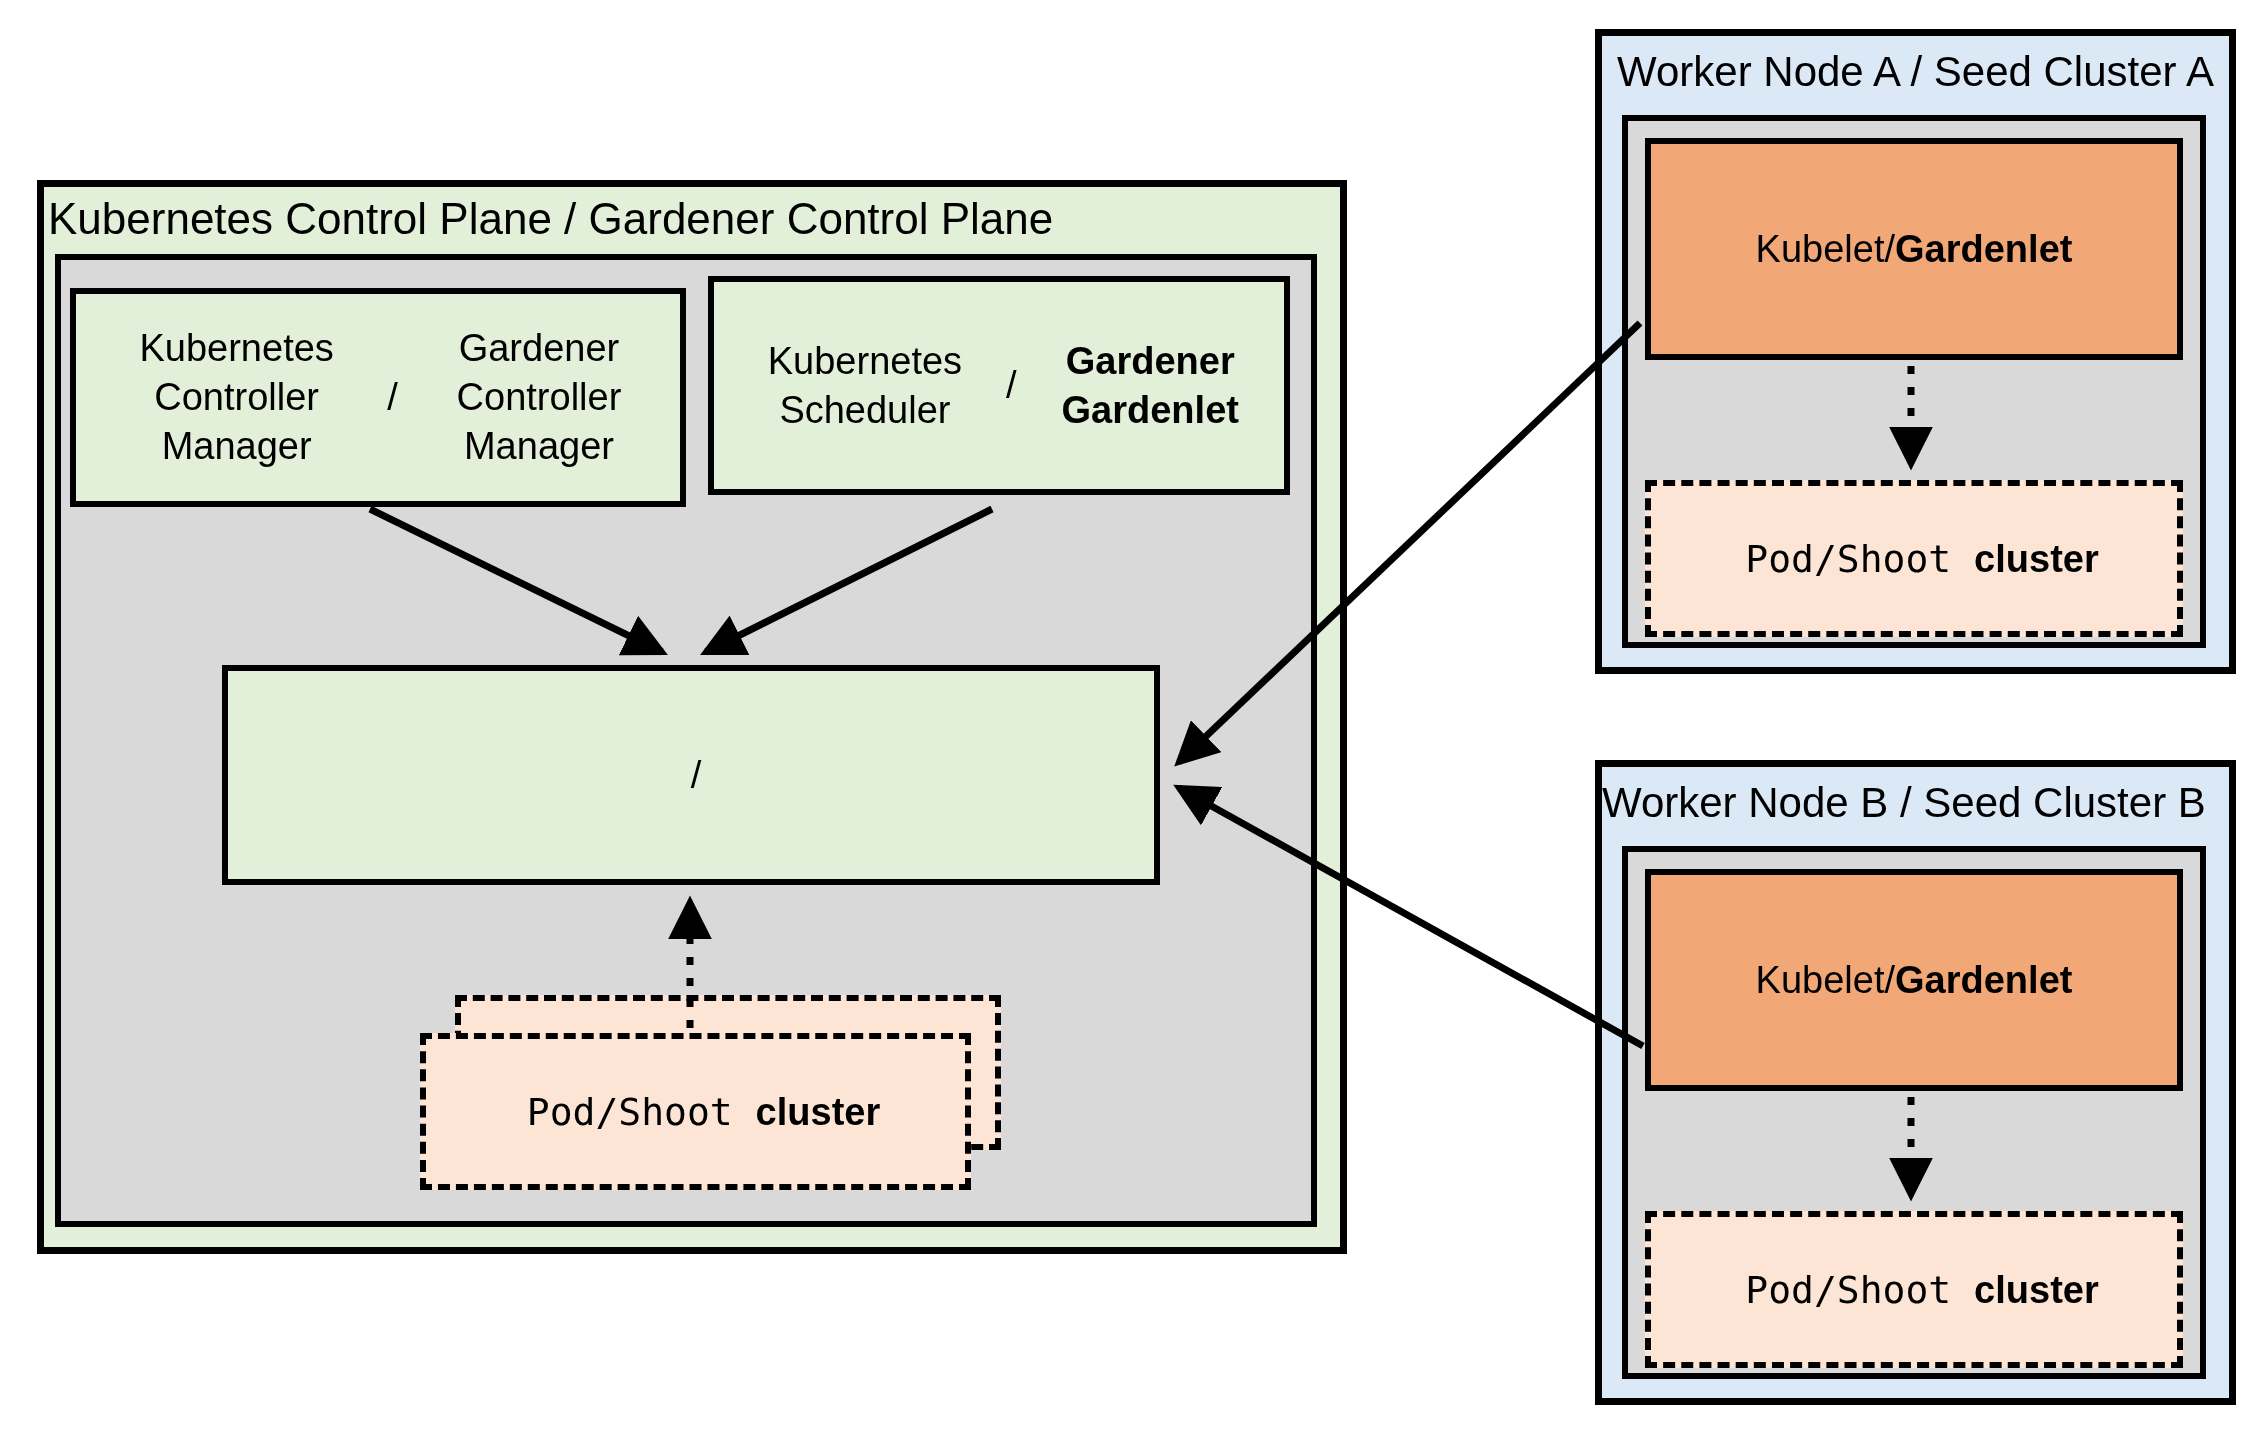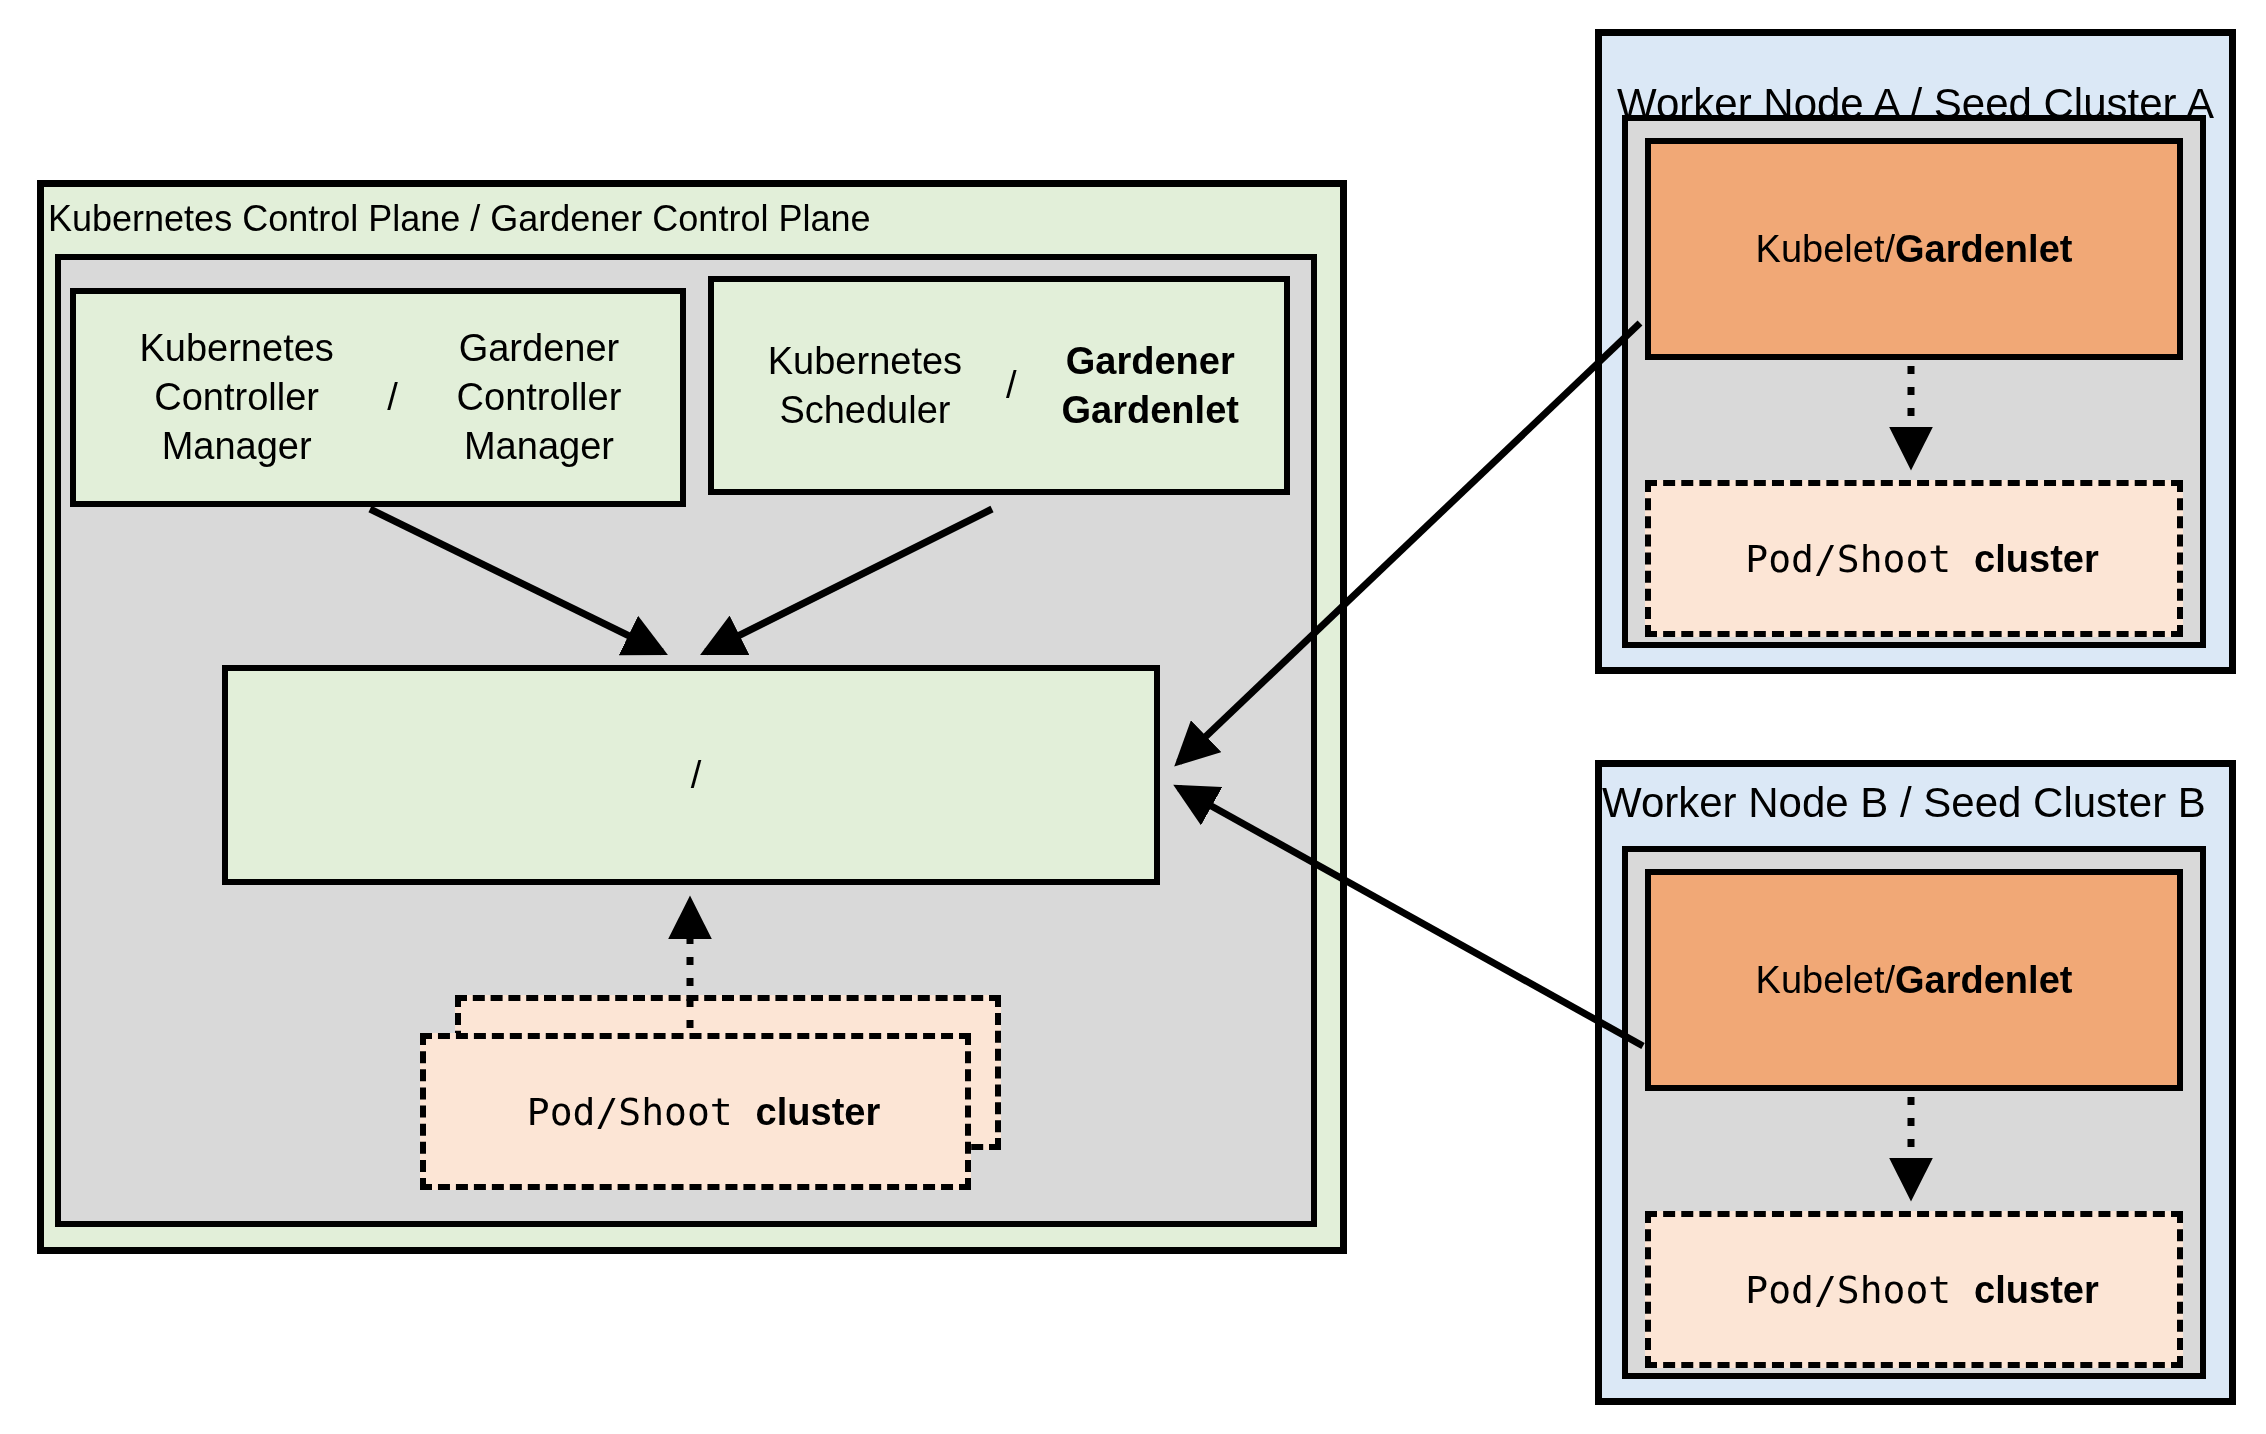--- a/index.html
+++ b/index.html
@@ -24,21 +24,21 @@
   .blue{background:var(--node-blue);}
   .orange{background:var(--kubelet-orange);}
   .peach{background:var(--pod-peach);}
   .boxtext{
     display:flex;flex-direction:row;align-items:center;justify-content:center;
     text-align:center;font-size:38px;line-height:49px;height:100%;width:100%;
   }
   .mono{font-family:"DejaVu Sans Mono",monospace;}
   .bold{font-weight:700;}
   .cp-title{
-    font-size:36px;line-height:62px;white-space:nowrap;
+    font-size:44px;line-height:62px;white-space:nowrap;
   }
   .wn-title{
     font-size:42px;line-height:64px;text-align:center;white-space:nowrap;
   }
   svg.connectors{position:absolute;left:0;top:0;pointer-events:none;}
   svg.connectors line{stroke:var(--border-black);}
 </style>
 </head>
 <body>
 
@@ -73,21 +73,21 @@
   <div class="abs peach dashed6" style="left:455px;top:995px;width:546px;height:155px;"></div>
   <div class="abs peach dashed6" style="left:420px;top:1033px;width:551px;height:157px;">
     <div class="boxtext mono" style="line-height:48px;">
       <div>Pod</div>
       <div>/</div>
       <div><span class="mono">Shoot</span> <span class="bold" style="font-family:'Liberation Sans',sans-serif;">cluster</span></div>
     </div>
   </div>
 
   <div class="abs blue solid7" style="left:1595px;top:29px;width:641px;height:645px;"></div>
-  <div class="abs wn-title" style="left:1602px;top:40px;width:627px;height:64px;margin-top:32px;">Worker Node A / Seed Cluster A</div>
+  <div class="abs wn-title" style="left:1602px;top:40px;width:627px;height:64px;">Worker Node A / Seed Cluster A</div>
   <div class="abs gray solid6" style="left:1622px;top:115px;width:584px;height:533px;"></div>
   <div class="abs orange solid6" style="left:1645px;top:138px;width:538px;height:222px;">
     <div class="boxtext">
       <div>Kubelet</div>
       <div>/</div>
       <div class="bold">Gardenlet</div>
     </div>
   </div>
   <div class="abs peach dashed6" style="left:1645px;top:480px;width:538px;height:157px;">
     <div class="boxtext mono" style="line-height:48px;">

